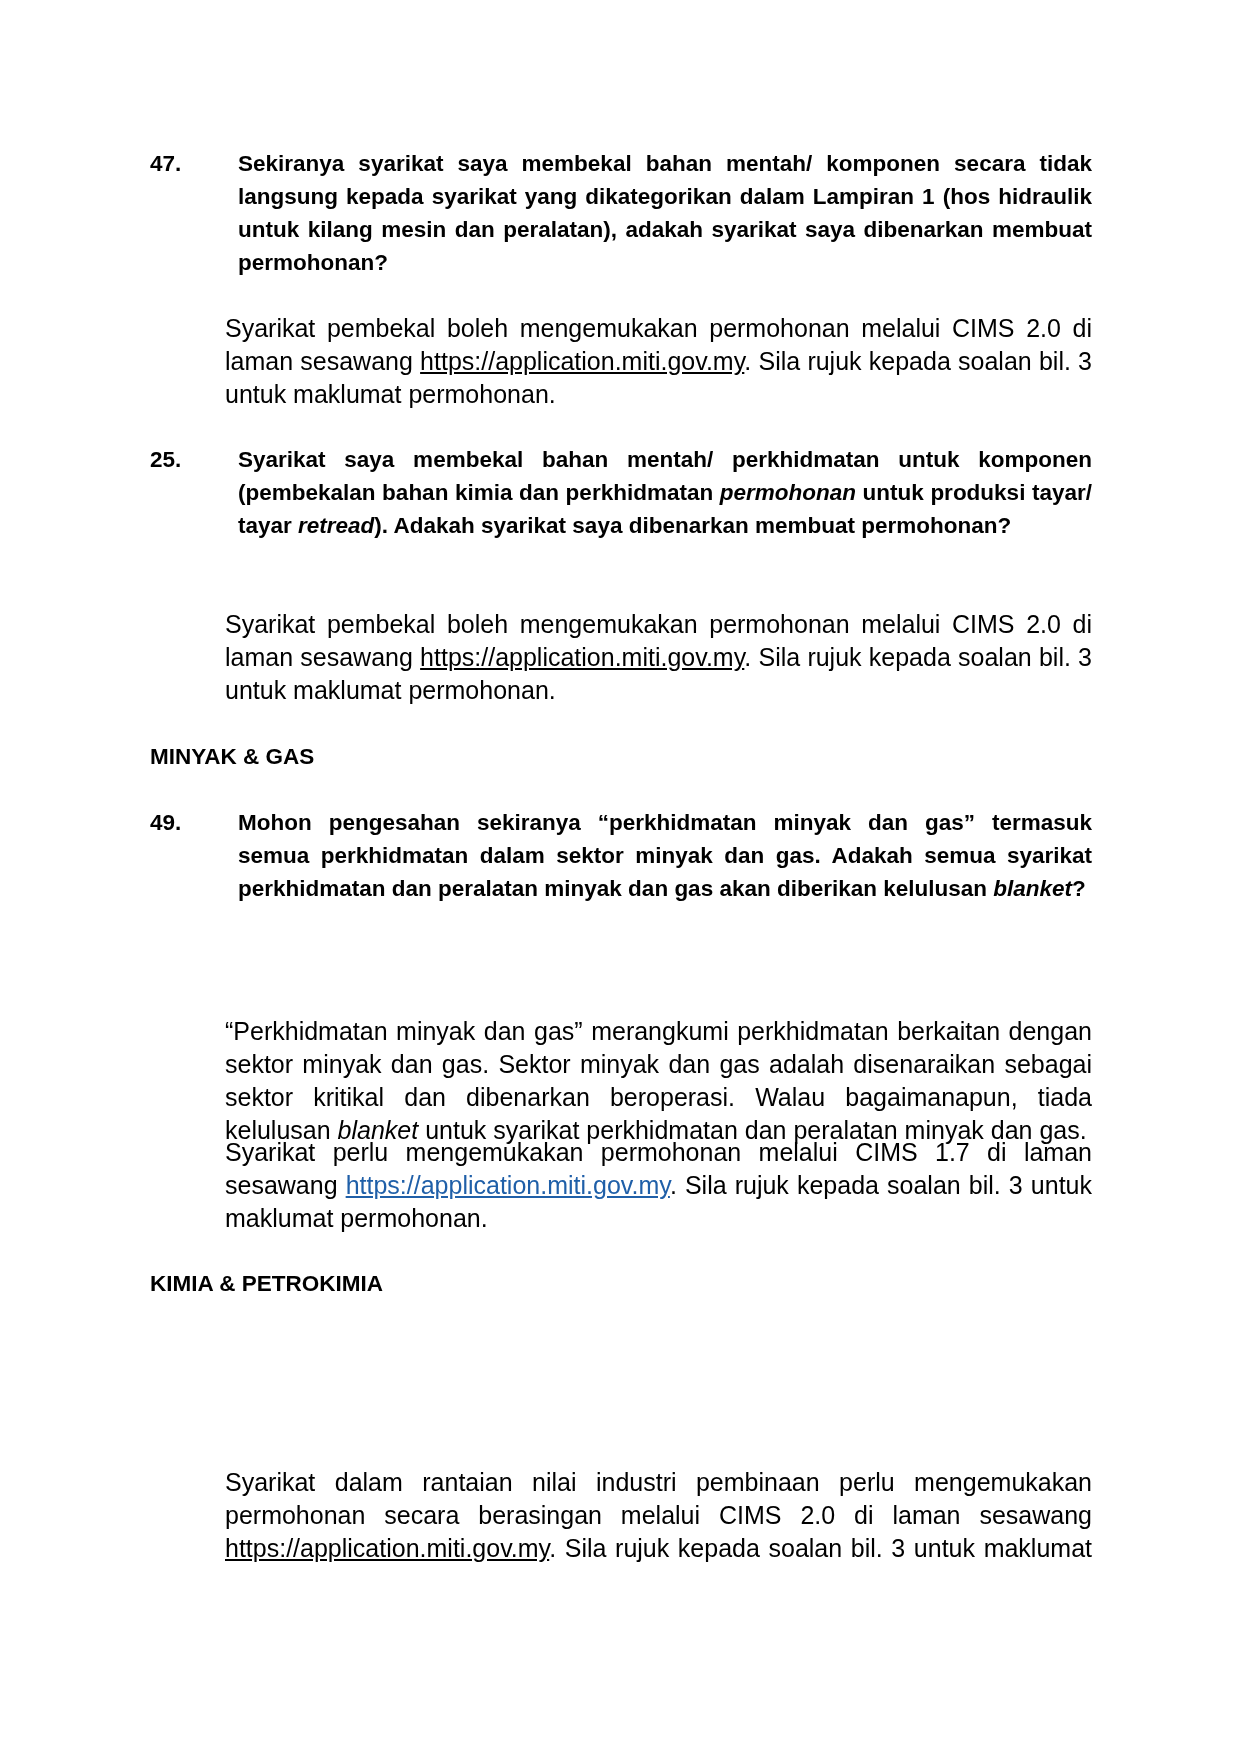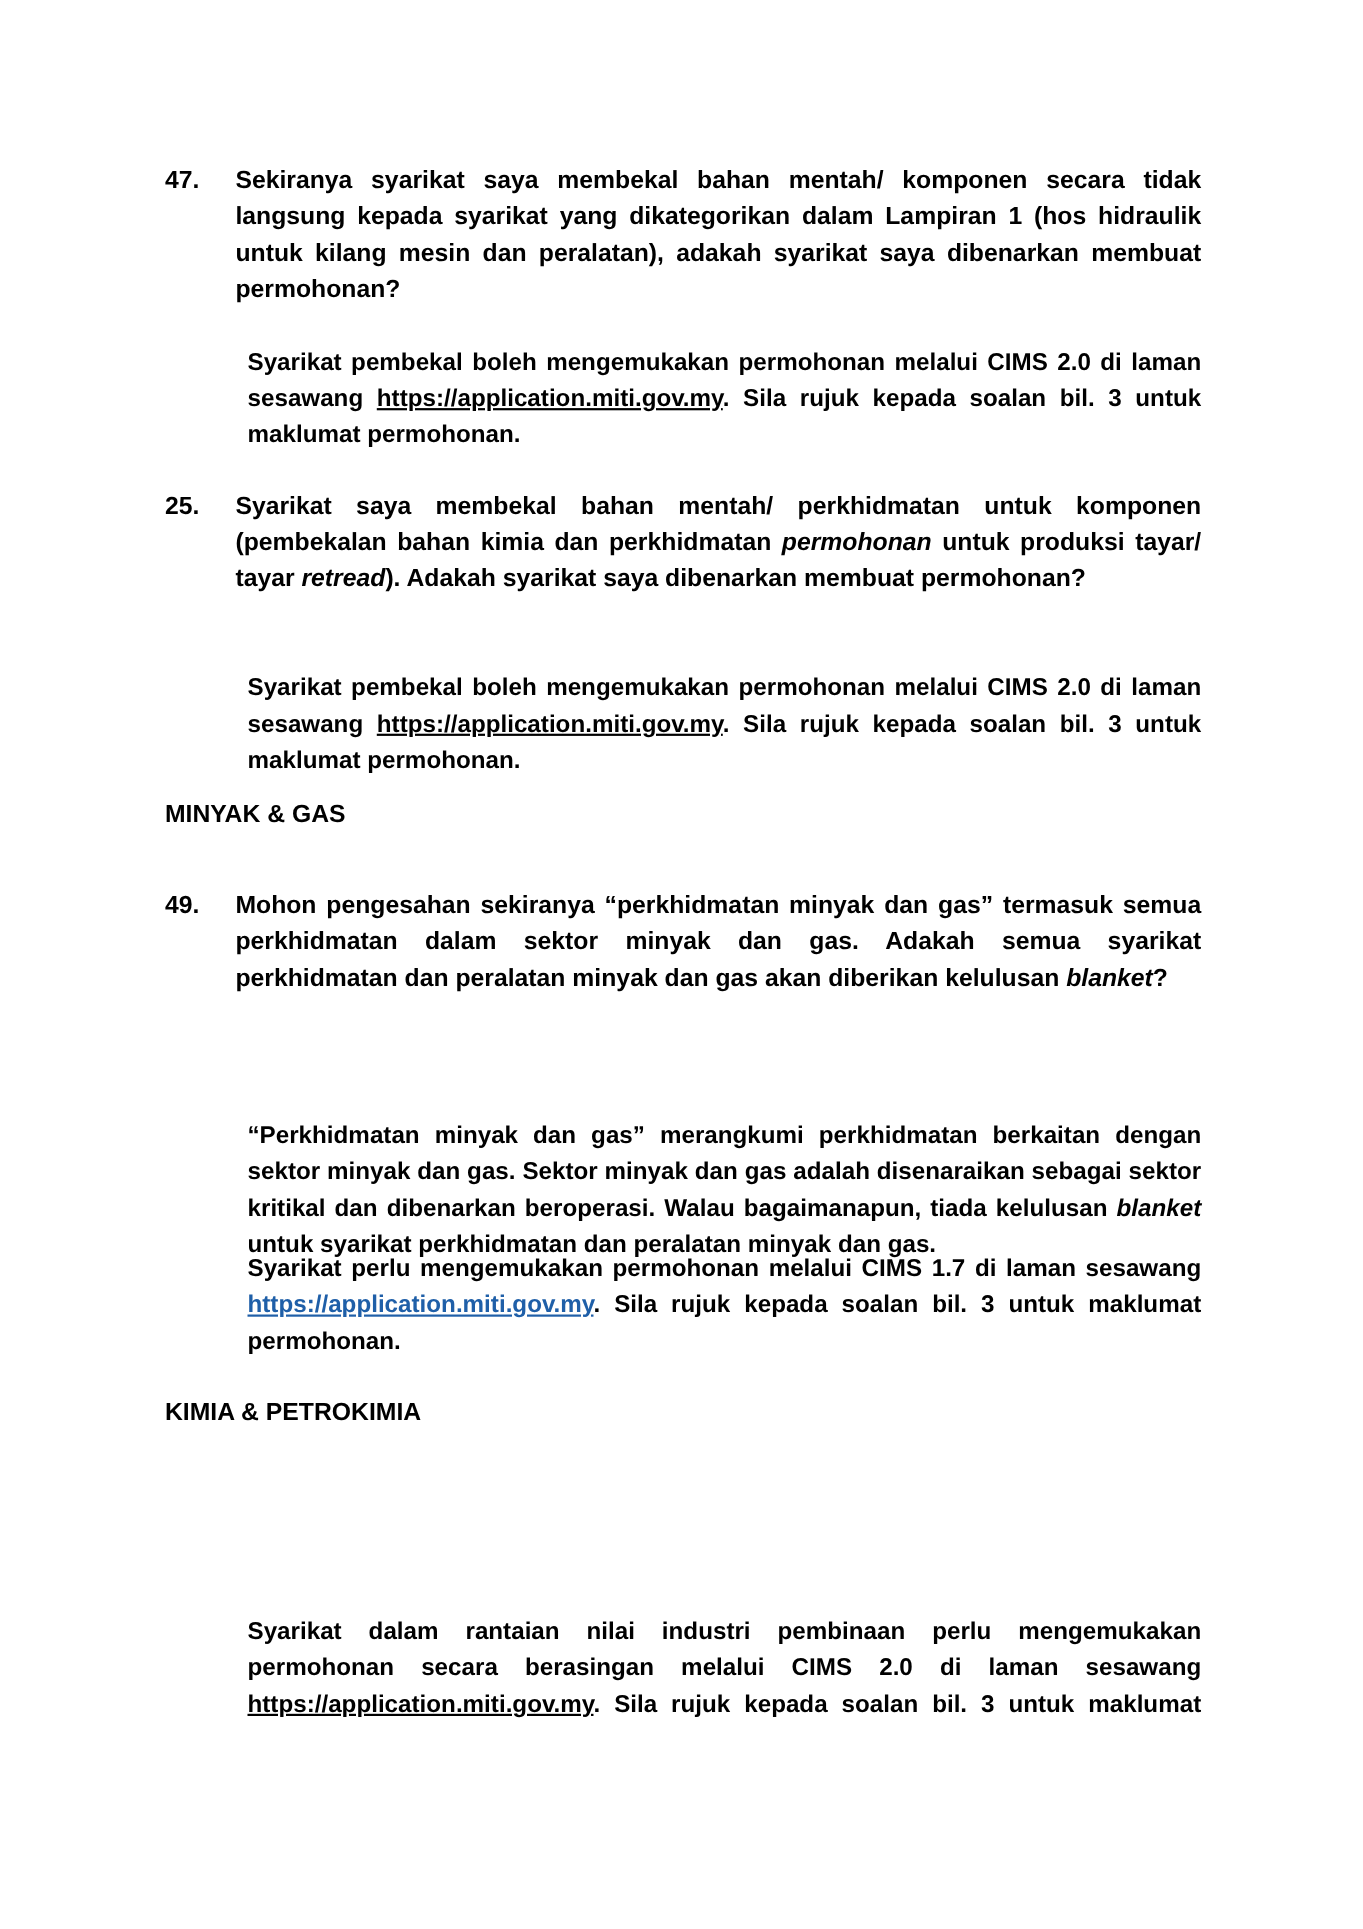--- a/index.html
+++ b/index.html
@@ -6,24 +6,24 @@
   body {
     width: 1239px; height: 1754px; position: relative; overflow: hidden;
     font-family: "Liberation Sans", sans-serif; color: #000;
   }
   .page { position: absolute; left: 0; top: 0; width: 1239px; height: 1754px; border-radius: 11px; }
   .q {
     position: absolute; left: 150px; width: 942px;
     font-weight: bold; font-size: 22.5px; line-height: 33px;
   }
   .q .num { position: absolute; left: 0; top: 0; }
-  .q .text { margin-left: 64px; text-align: justify; text-align-last: left; }
+  .q .text { margin-left: 88px; text-align: justify; text-align-last: left; }
   .a {
     position: absolute; left: 225px; width: 867px;
-    font-size: 22px; line-height: 33px; text-align: justify; text-align-last: left; font-weight: bold;
+    font-size: 25px; line-height: 33px; text-align: justify; text-align-last: left;
   }
   .heading { position: absolute; left: 150px; font-weight: bold; font-size: 22.5px; line-height: 33px; }
   a.link { color: #000; text-decoration: underline; }
   a.link.blue { color: #1f5fa8; }
   .pagenum { position: absolute; left: 0; width: 1239px; text-align: center; font-size: 22.5px; top: 1593px; }
 </style>
 </head>
 <body>
 
 <div class="page">
@@ -37,21 +37,21 @@
   </div>
 
   <div class="q" style="top:443px;">
     <span class="num">25.</span>
     <div class="text"><span>Syarikat saya membekal bahan mentah/ perkhidmatan untuk komponen (pembekalan bahan kimia dan perkhidmatan </span><i>permohonan</i><span> untuk produksi tayar/ tayar </span><i>retread</i><span>). Adakah syarikat saya dibenarkan membuat permohonan?</span></div>
   </div>
   <div class="a" style="top:608px;">
     <span>Syarikat pembekal boleh mengemukakan permohonan melalui CIMS 2.0 di laman sesawang </span><a class="link">https://application.miti.gov.my</a><span>. Sila rujuk kepada soalan bil. 3 untuk maklumat permohonan.</span>
   </div>
 
-  <div class="heading" style="top:723px;">MINYAK &amp; GAS</div>
+  <div class="heading" style="top:740px;">MINYAK &amp; GAS</div>
 
   <div class="q" style="top:806px;">
     <span class="num">49.</span>
     <div class="text"><span>Mohon pengesahan sekiranya “perkhidmatan minyak dan gas” termasuk semua perkhidmatan dalam sektor minyak dan gas. Adakah semua syarikat perkhidmatan dan peralatan minyak dan gas akan diberikan kelulusan </span><i>blanket</i><span>?</span></div>
   </div>
   <div class="a" style="top:971px;margin-top:44px;">
     <span>“Perkhidmatan minyak dan gas” merangkumi perkhidmatan berkaitan dengan sektor minyak dan gas. Sektor minyak dan gas adalah disenaraikan sebagai sektor kritikal dan dibenarkan beroperasi. Walau bagaimanapun, tiada kelulusan </span><i>blanket</i><span> untuk syarikat perkhidmatan dan peralatan minyak dan gas.</span>
   </div>
   <div class="a" style="top:1136px;">
     <span>Syarikat perlu mengemukakan permohonan melalui CIMS 1.7 di laman sesawang </span><a class="link blue" style="color: rgb(31, 95, 168);">https://application.miti.gov.my</a><span>. Sila rujuk kepada soalan bil. 3 untuk maklumat permohonan.</span>

